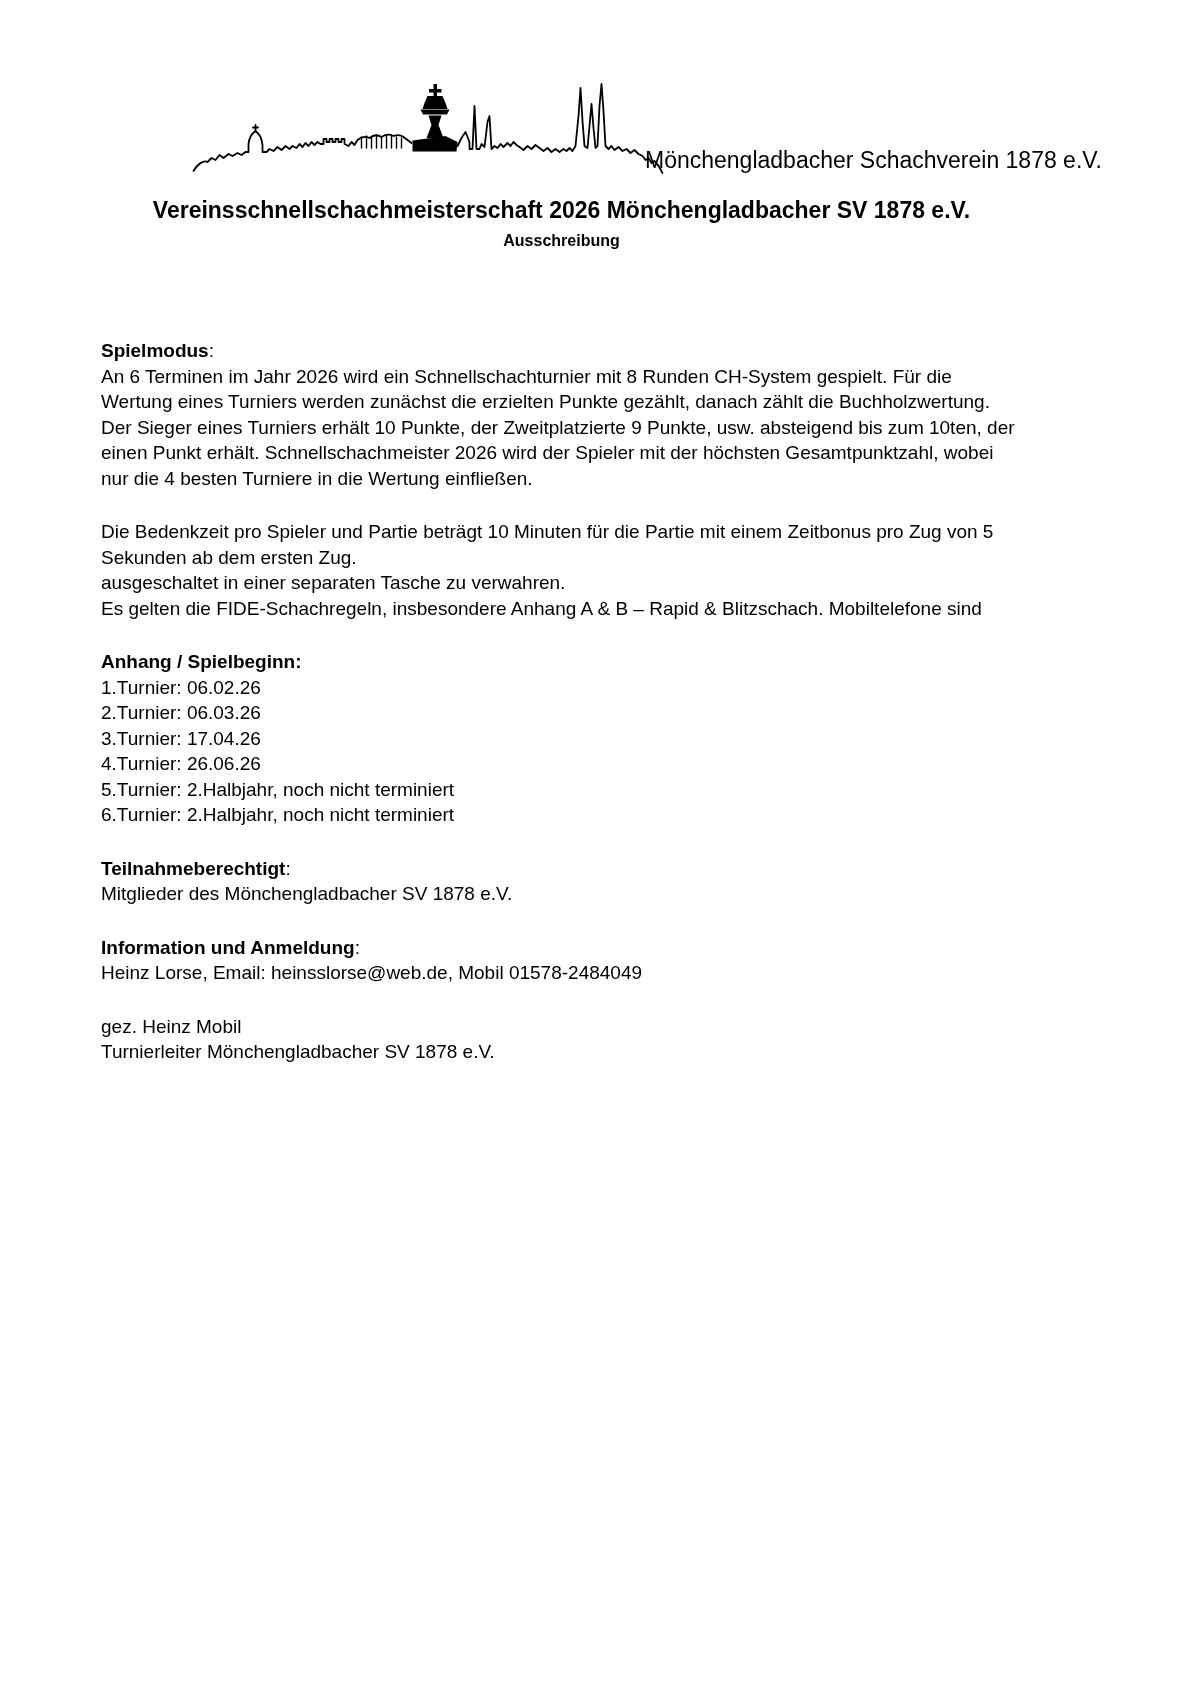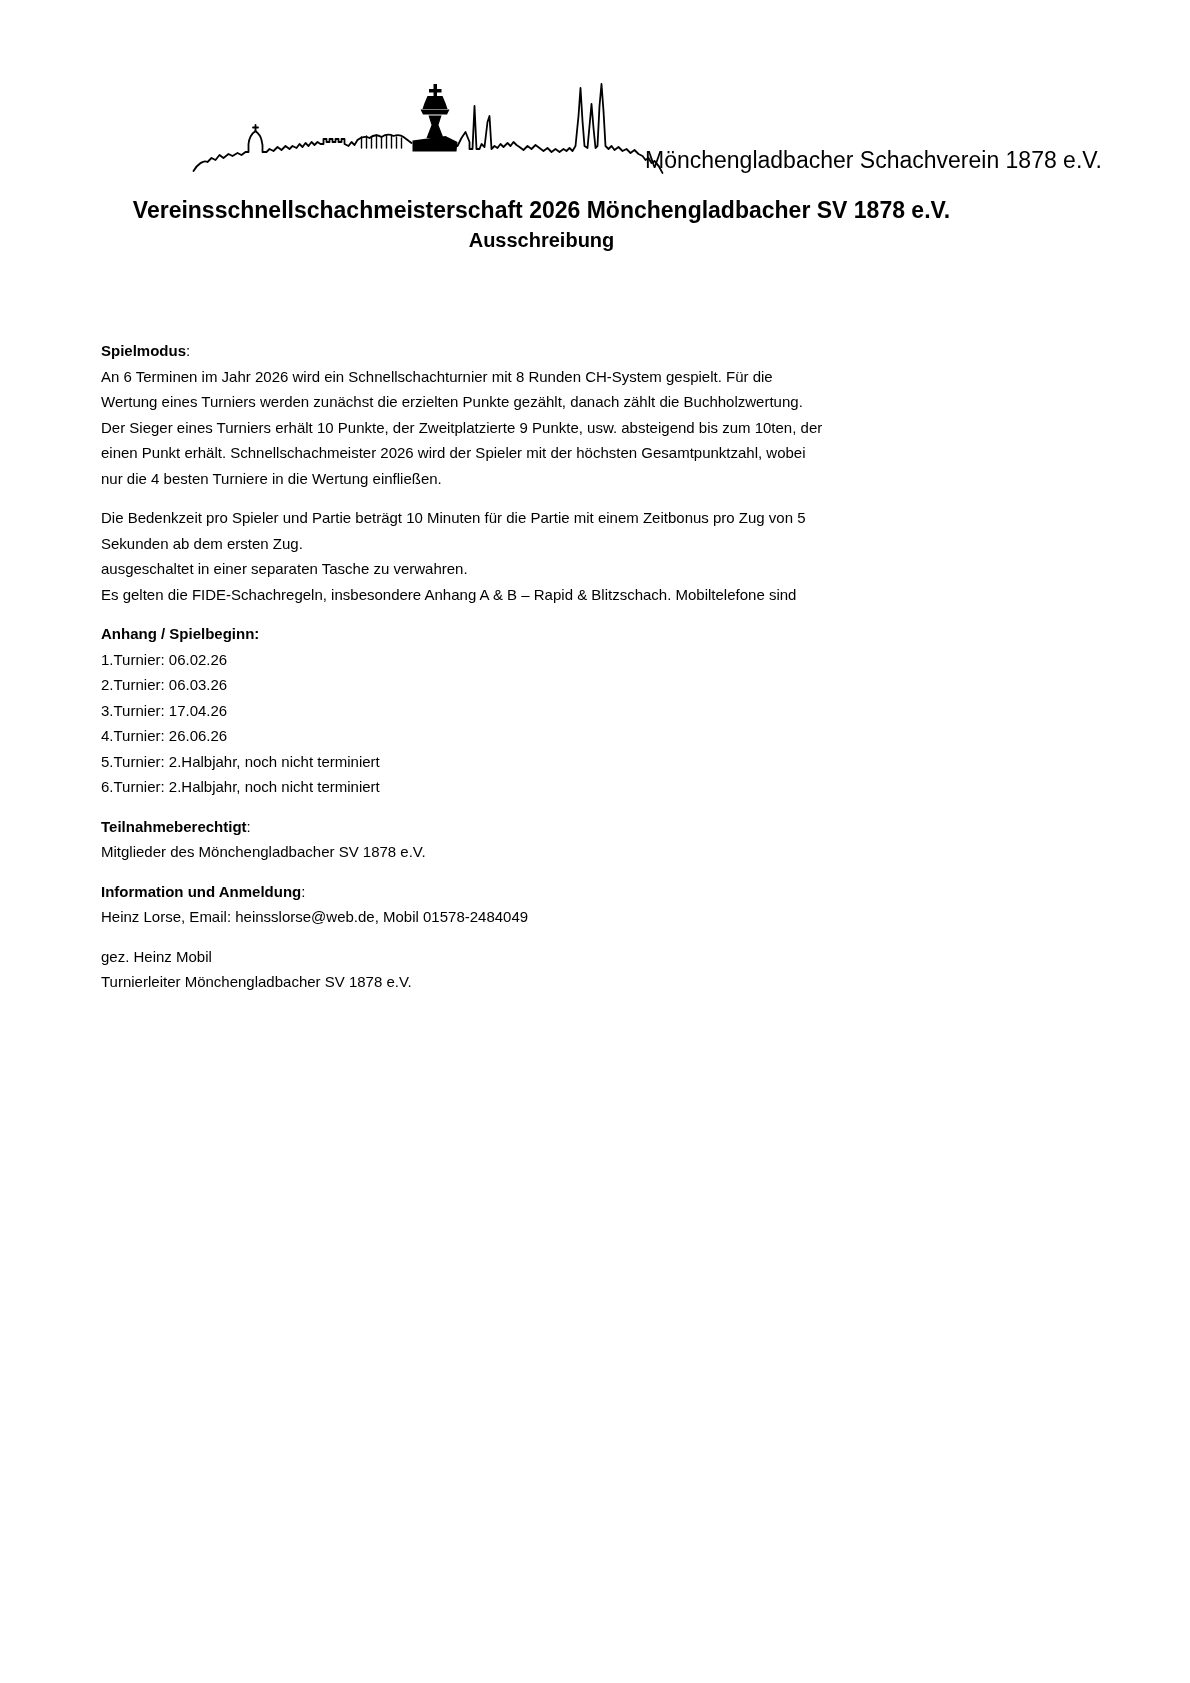--- a/index.html
+++ b/index.html
@@ -7,29 +7,29 @@
     width:1190px; height:1683px; background:#ffffff; color:#000;
     font-family:"Liberation Sans", sans-serif; position:relative; overflow:hidden;
   }
   .page { position:absolute; inset:0; }
 
   
   .logo-box { position:absolute; left:183px; top:76px; width:505px; height:100px; }
   .club-name { position:absolute; left:645px; top:147px; font-size:23px; white-space:nowrap; }
 
   
-  .title-block { position:absolute; left:84px; top:196px; width:915px; text-align:center; }
+  .title-block { position:absolute; left:104px; top:196px; width:915px; text-align:center; }
   .doc-title { font-size:23px; font-weight:bold; line-height:28px; white-space:nowrap; }
-  .doc-subtitle { font-size:20px; font-weight:bold; line-height:27px; margin-top:3px; }
+  .doc-subtitle { font-size:16px; font-weight:bold; line-height:27px; margin-top:3px; }
 
   
-  .content { position:absolute; left:101px; top:338px; width:1000px; font-size:15px; line-height:25.5px; }
+  .content { position:absolute; left:101px; top:338px; width:1000px; font-size:19px; line-height:25.5px; }
   .line { white-space:nowrap; }
   .b { font-weight:bold; }
-  .block { margin-top:14px; }   
+  .block { margin-top:28px; }   
   .block.first { margin-top:0; }
 </style>
 </head>
 <body>
 
 <div class="page">
 
   <div class="logo-box">
     <svg width="505" height="100" viewBox="0 0 500 100">
       <g fill="none" stroke="#000" stroke-width="1.8" stroke-linejoin="round" stroke-linecap="round">

